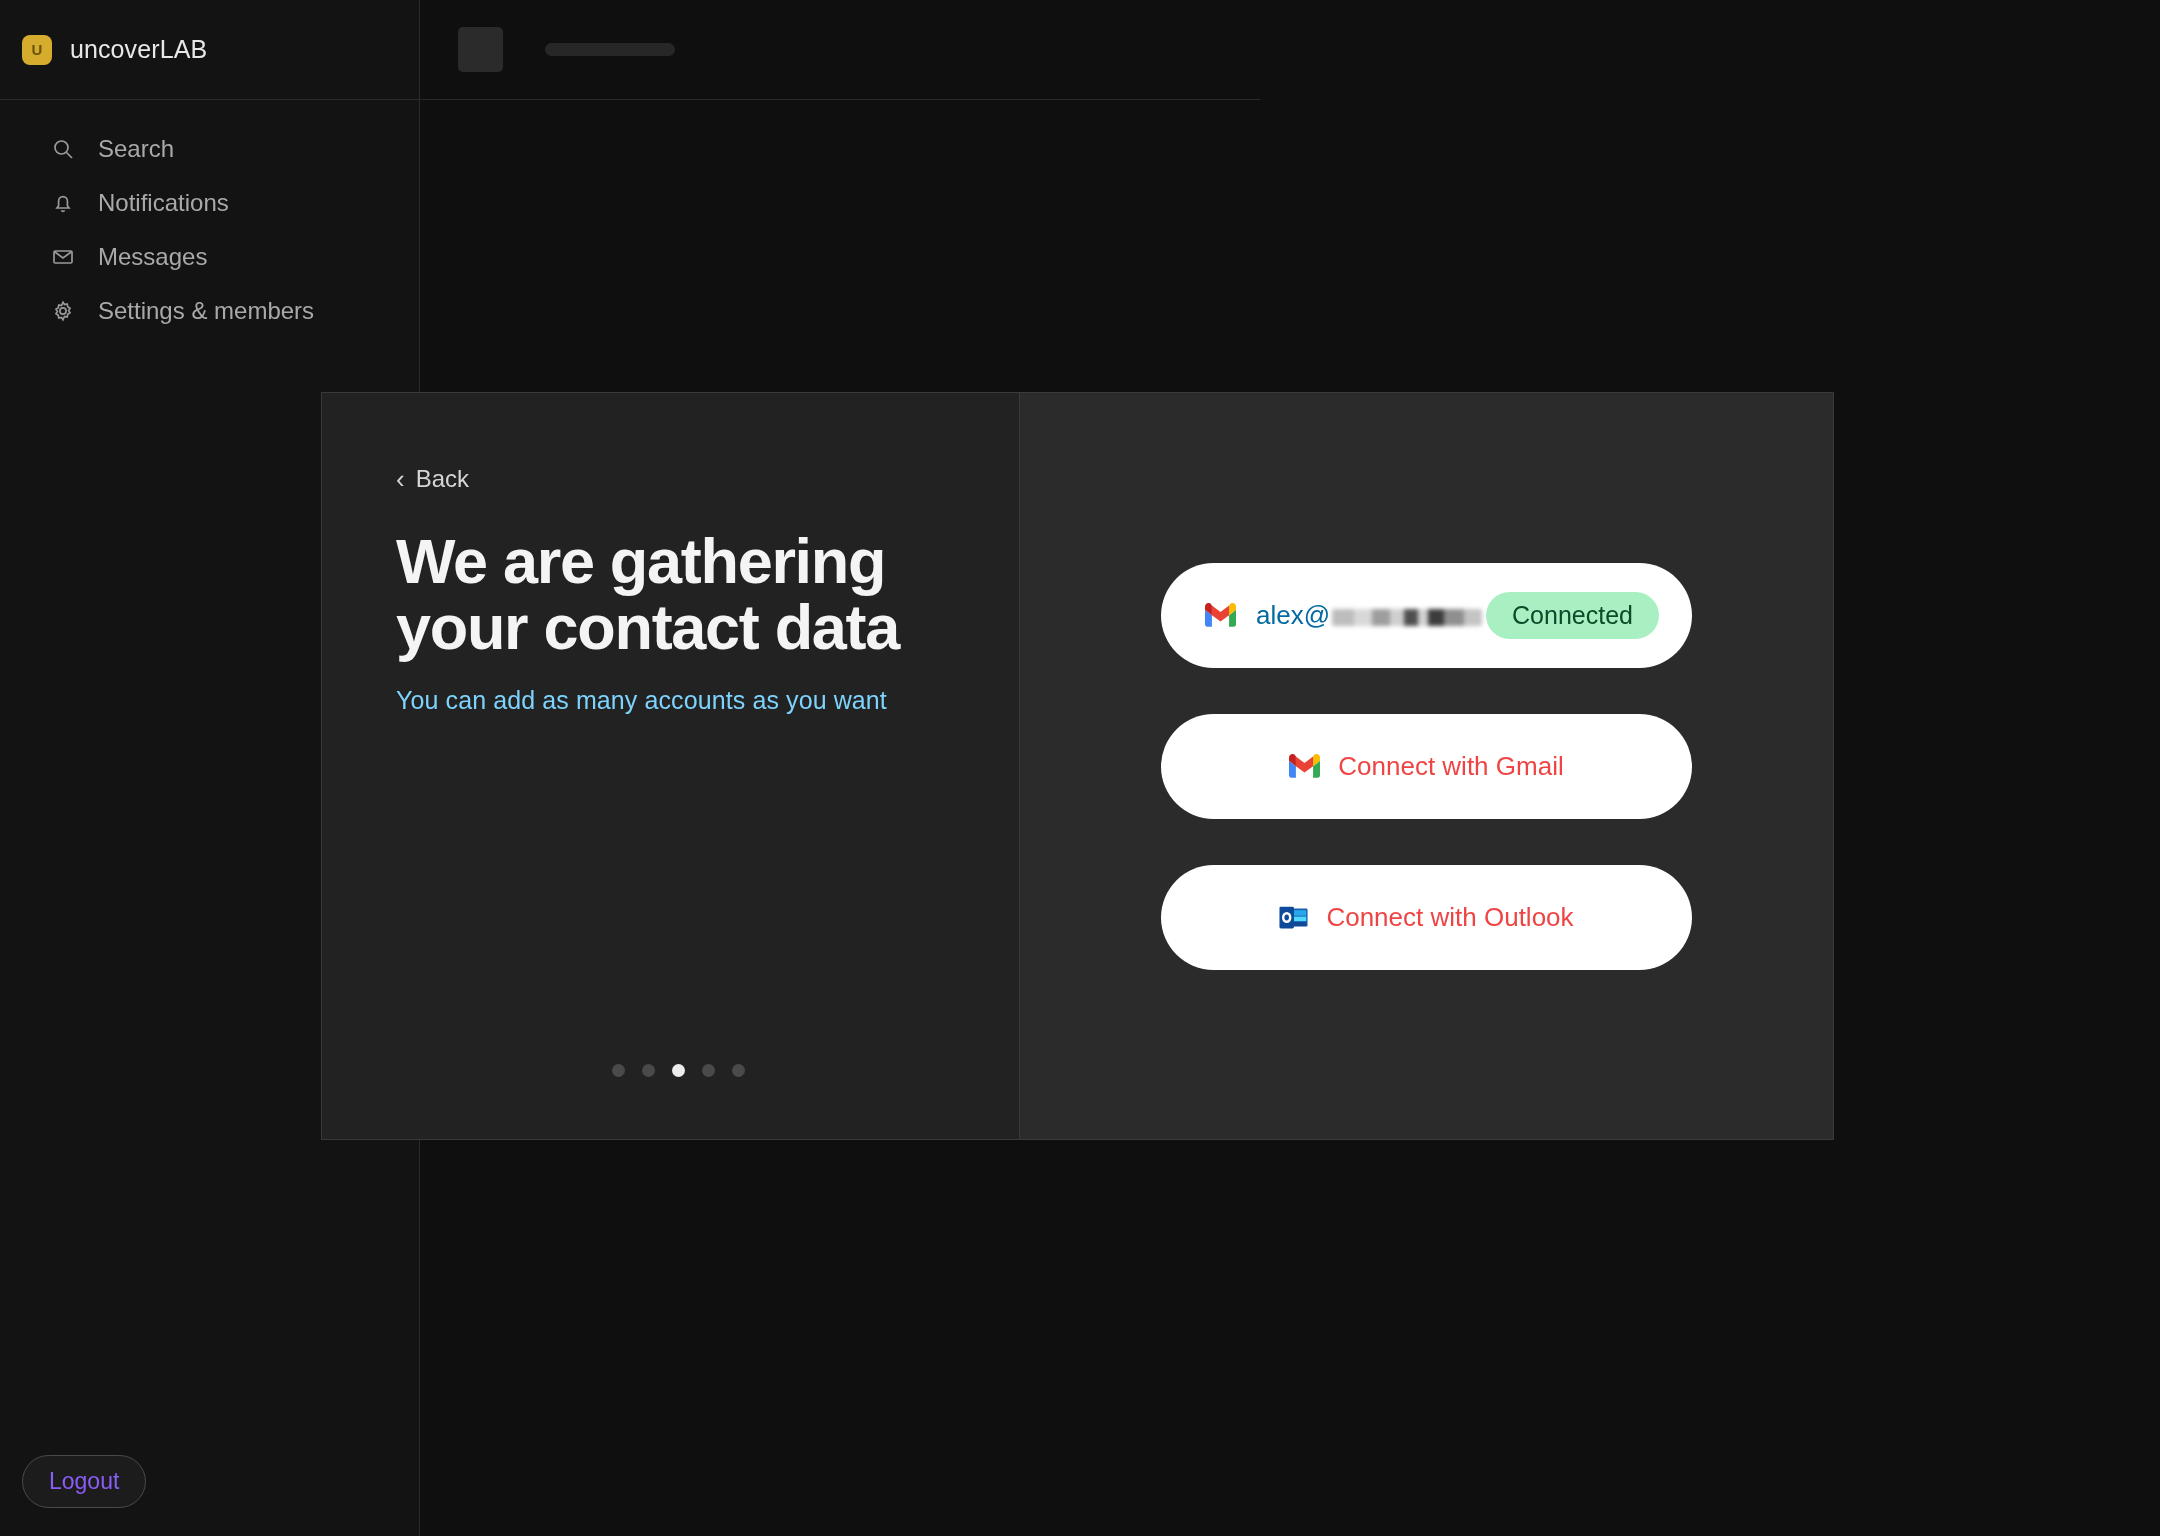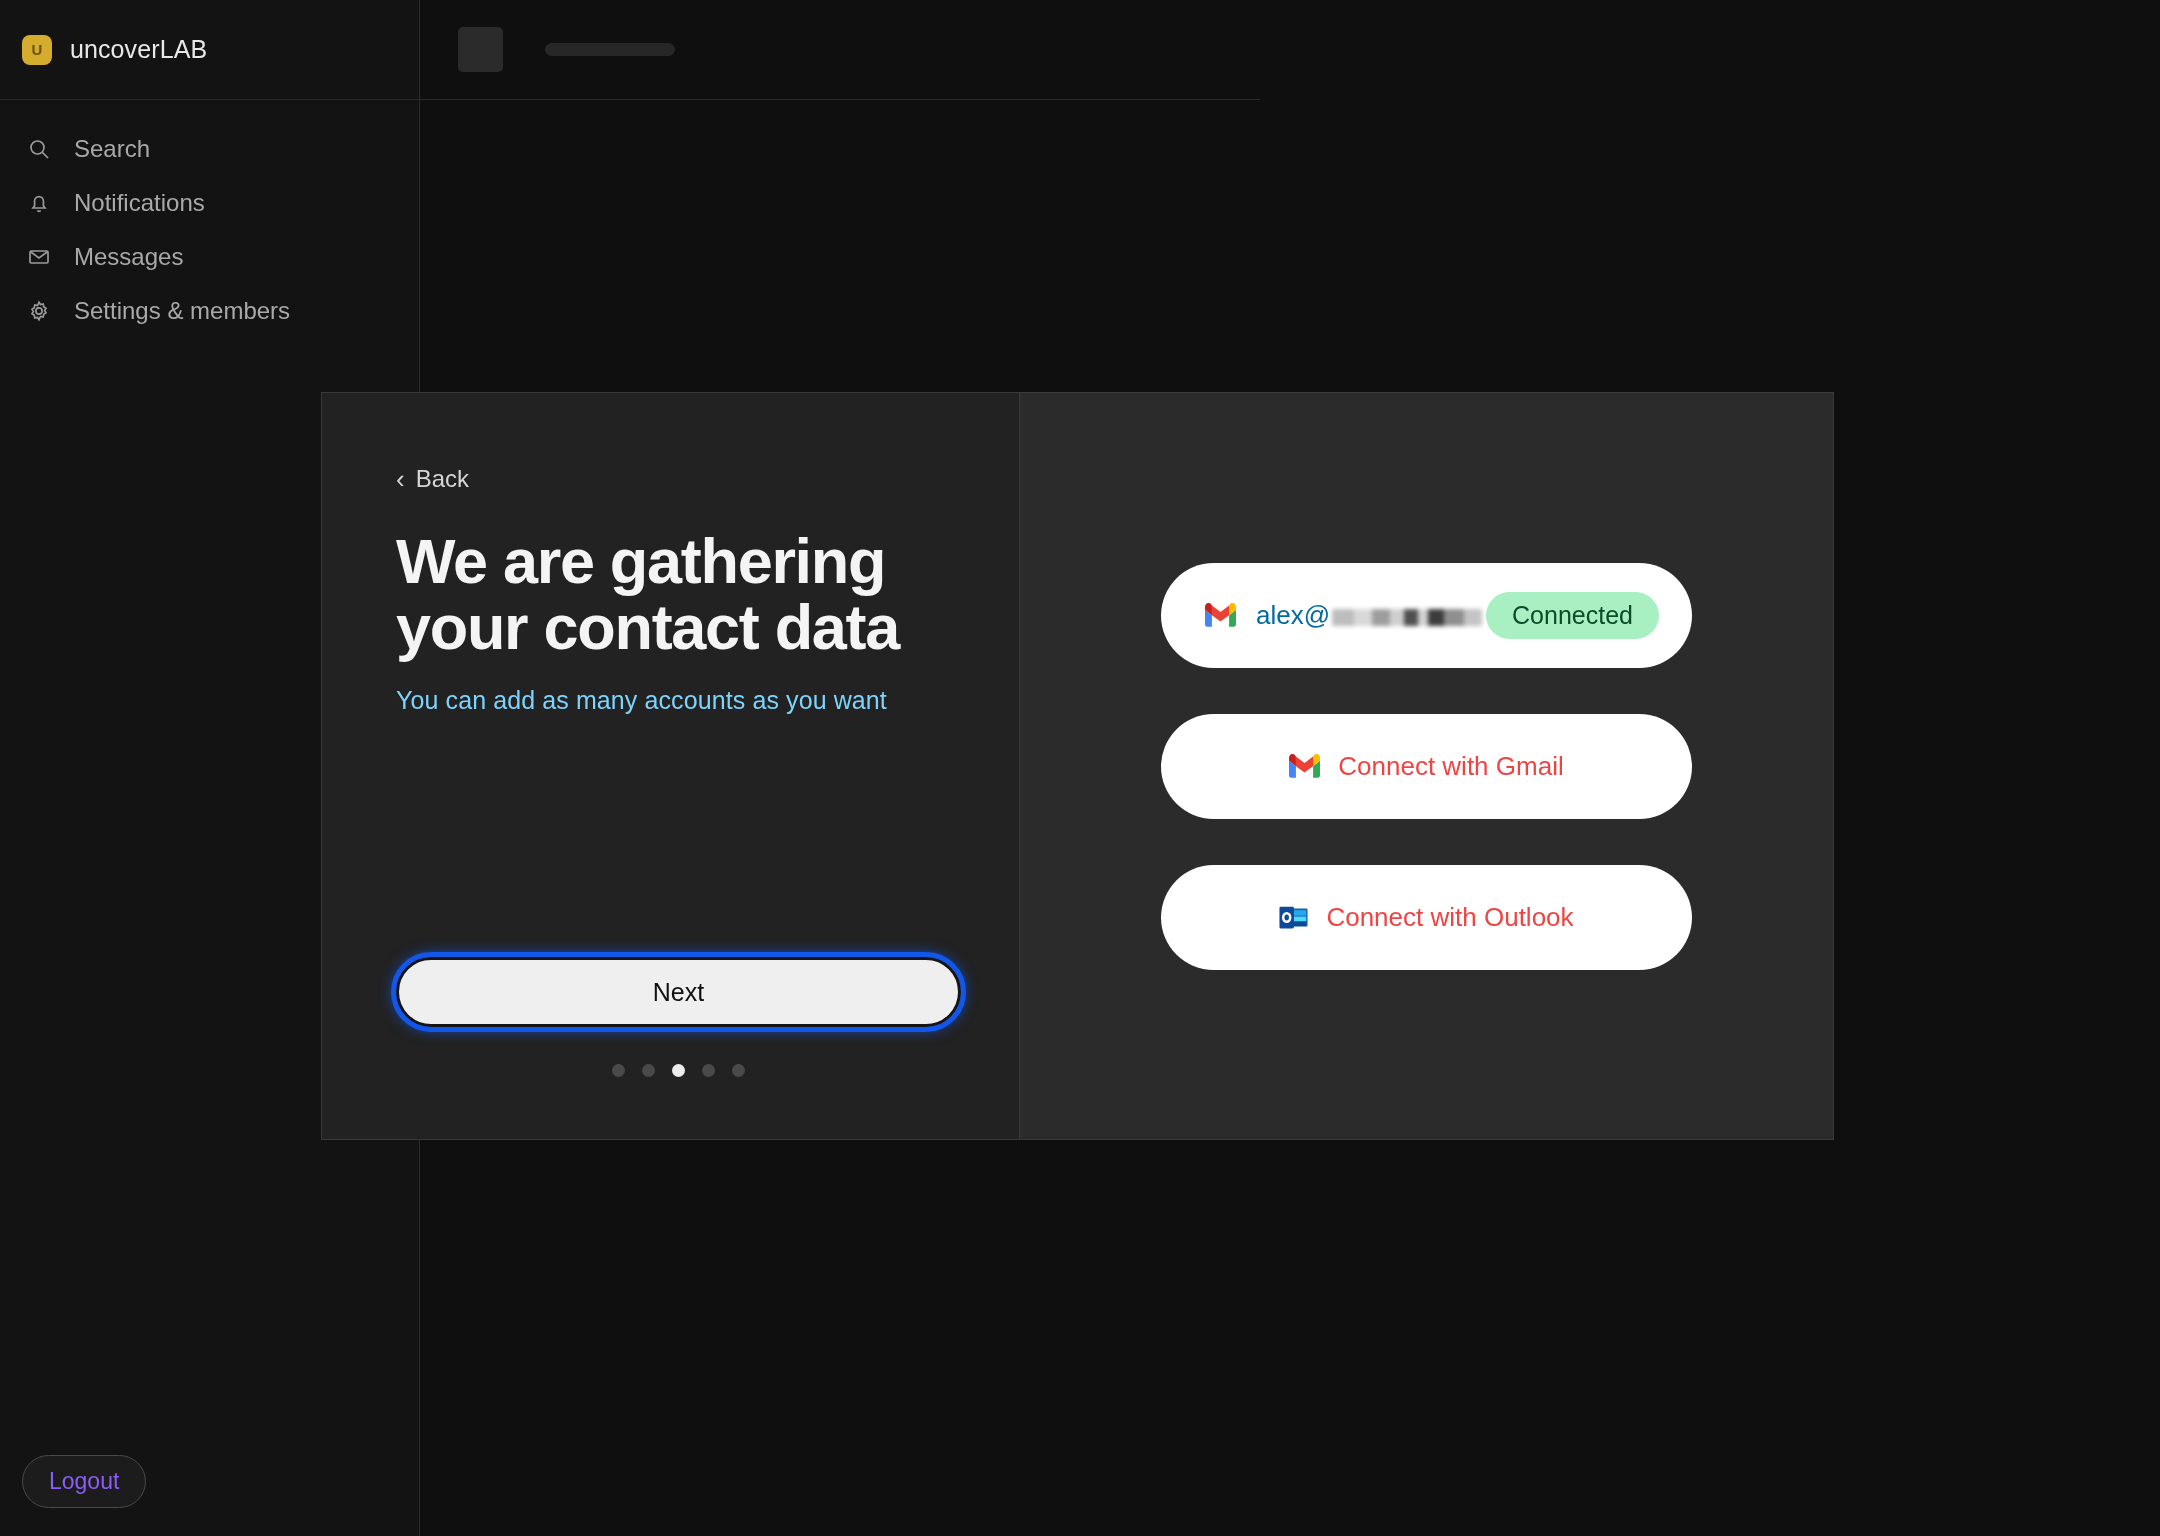--- a/index.html
+++ b/index.html
@@ -25,21 +25,21 @@
   .brand-badge{
     width:30px;height:30px;border-radius:8px;background:#d6ac2e;
     display:flex;align-items:center;justify-content:center;
     font-size:15px;font-weight:700;color:#6b5409;line-height:1;
   }
   .brand-name{ font-size:25px; color:#e8e8e8; letter-spacing:.1px; }
 
   .nav{ padding-top:22px; }
   .nav-item{
     display:flex; align-items:center; gap:22px;
-    height:54px; padding-left:26px; cursor:pointer;
+    height:54px; padding-left:26px; cursor:pointer;margin-left:24px;
   }
   .nav-item .ico{ width:26px;height:26px;display:flex;align-items:center;justify-content:center;flex:0 0 26px; }
   .nav-item .ico svg{ width:24px;height:24px; stroke:#9a9a9a; fill:none; stroke-width:1.7; }
   .nav-label{ font-size:24px; color:#a9a9a9; }
 
   .logout-wrap{ position:absolute; left:22px; bottom:28px; }
   .logout-btn{
     border:1px solid #4a4a4a; background:#1c1c1c; color:#8b5cf6;
     border-radius:999px; padding:12px 26px; font-size:23px;
     font-family:inherit; cursor:pointer;
@@ -208,23 +208,20 @@
           <span>Back</span>
         </button>
 
         <h1 class="headline">
           <span>We are gathering</span><br>
           <span>your contact data</span>
         </h1>
 
         <p class="subtitle">You can add as many accounts as you want</p>
 
-        <div class="next-wrap">
-          <button class="next-btn">Next</button>
-        </div>
 
         <div class="dots">
           <span class="dot"></span>
           <span class="dot"></span>
           <span class="dot active"></span>
           <span class="dot"></span>
           <span class="dot"></span>
         </div>
       </div>
 

